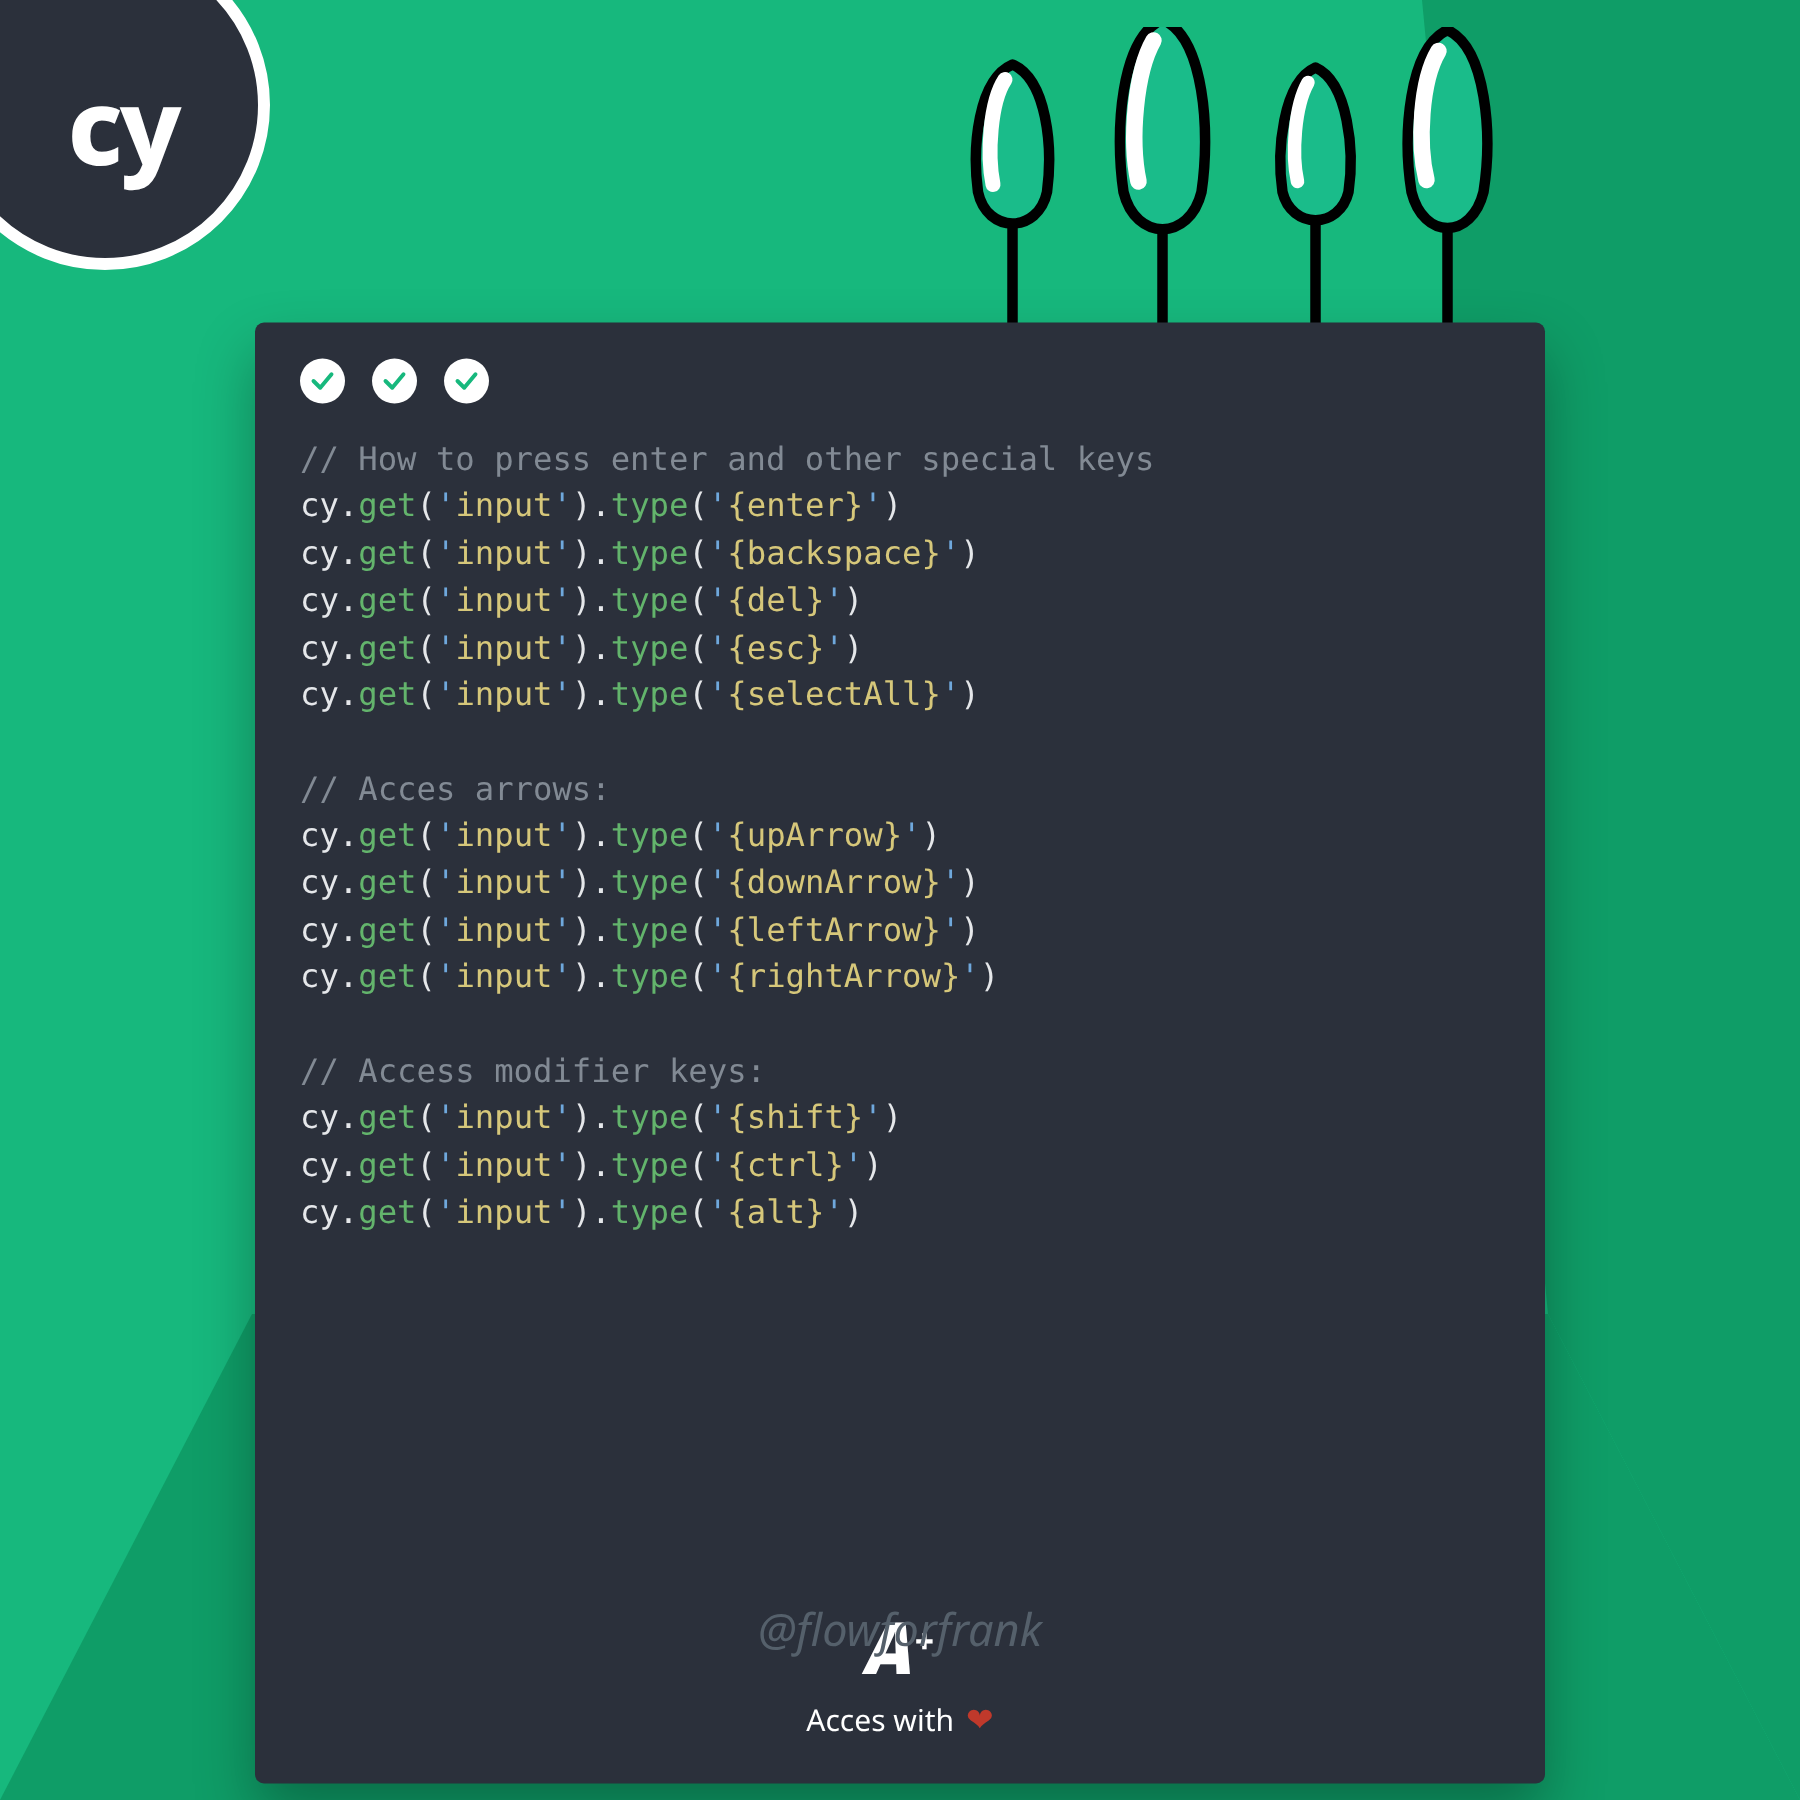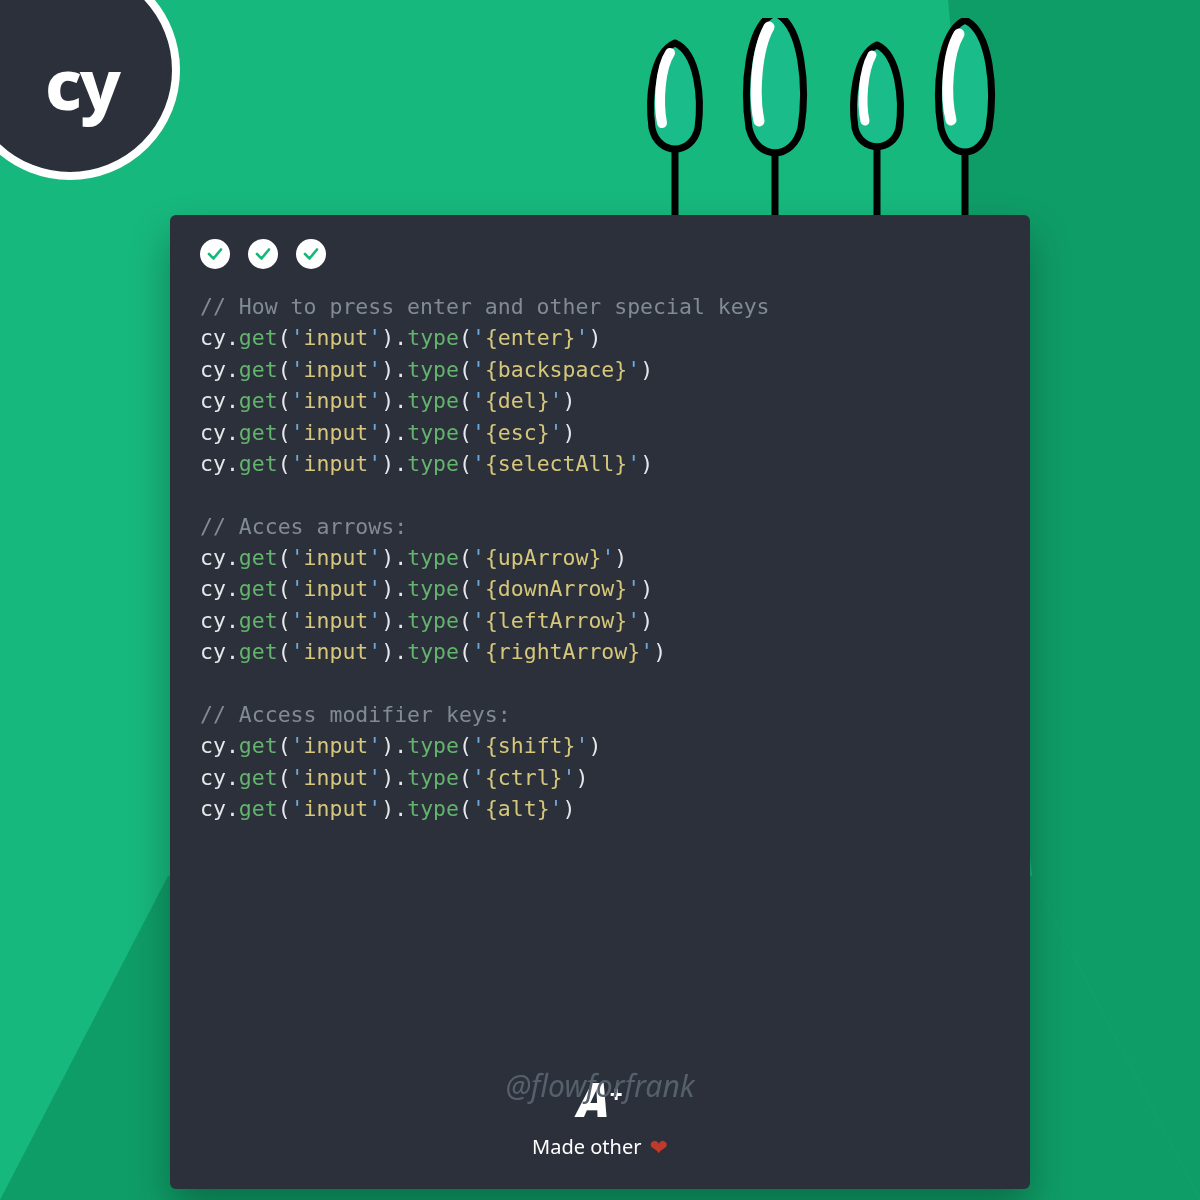--- a/index.html
+++ b/index.html
@@ -223,21 +223,21 @@
 <span class="c-cy">cy</span><span class="c-dot">.</span><span class="c-method">get</span><span class="c-paren">(</span><span class="c-quote">'</span><span class="c-string">input</span><span class="c-quote">'</span><span class="c-paren">)</span><span class="c-dot">.</span><span class="c-method">type</span><span class="c-paren">(</span><span class="c-quote">'</span><span class="c-brace">{shift}</span><span class="c-quote">'</span><span class="c-paren">)</span>
 <span class="c-cy">cy</span><span class="c-dot">.</span><span class="c-method">get</span><span class="c-paren">(</span><span class="c-quote">'</span><span class="c-string">input</span><span class="c-quote">'</span><span class="c-paren">)</span><span class="c-dot">.</span><span class="c-method">type</span><span class="c-paren">(</span><span class="c-quote">'</span><span class="c-brace">{ctrl}</span><span class="c-quote">'</span><span class="c-paren">)</span>
 <span class="c-cy">cy</span><span class="c-dot">.</span><span class="c-method">get</span><span class="c-paren">(</span><span class="c-quote">'</span><span class="c-string">input</span><span class="c-quote">'</span><span class="c-paren">)</span><span class="c-dot">.</span><span class="c-method">type</span><span class="c-paren">(</span><span class="c-quote">'</span><span class="c-brace">{alt}</span><span class="c-quote">'</span><span class="c-paren">)</span></code></pre>
 
   <div class="footer">
     <div class="a-plus">
       <span class="big">A</span>
       <span class="plus">+</span>
     </div>
     <div class="made">
-      <span>Made other</span>
+      <span>Acces with</span>
       <span class="heart">❤</span>
     </div>
   </div>
 </div>
 
 <div class="handle">
   <span>@flowforfrank</span>
 </div>
 
 </body></html>

